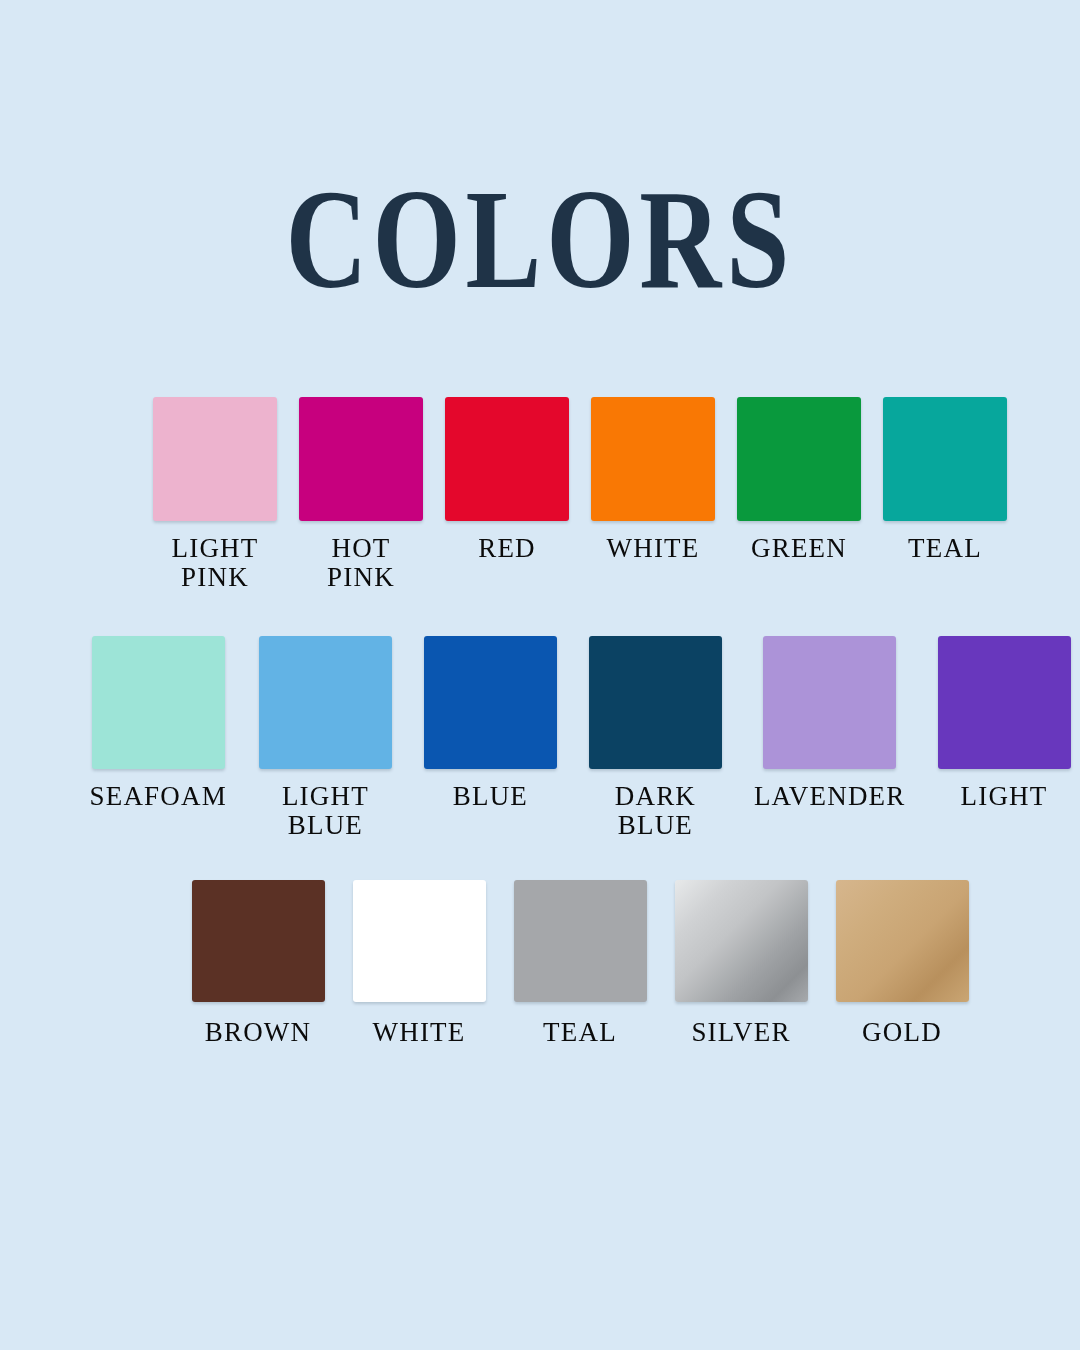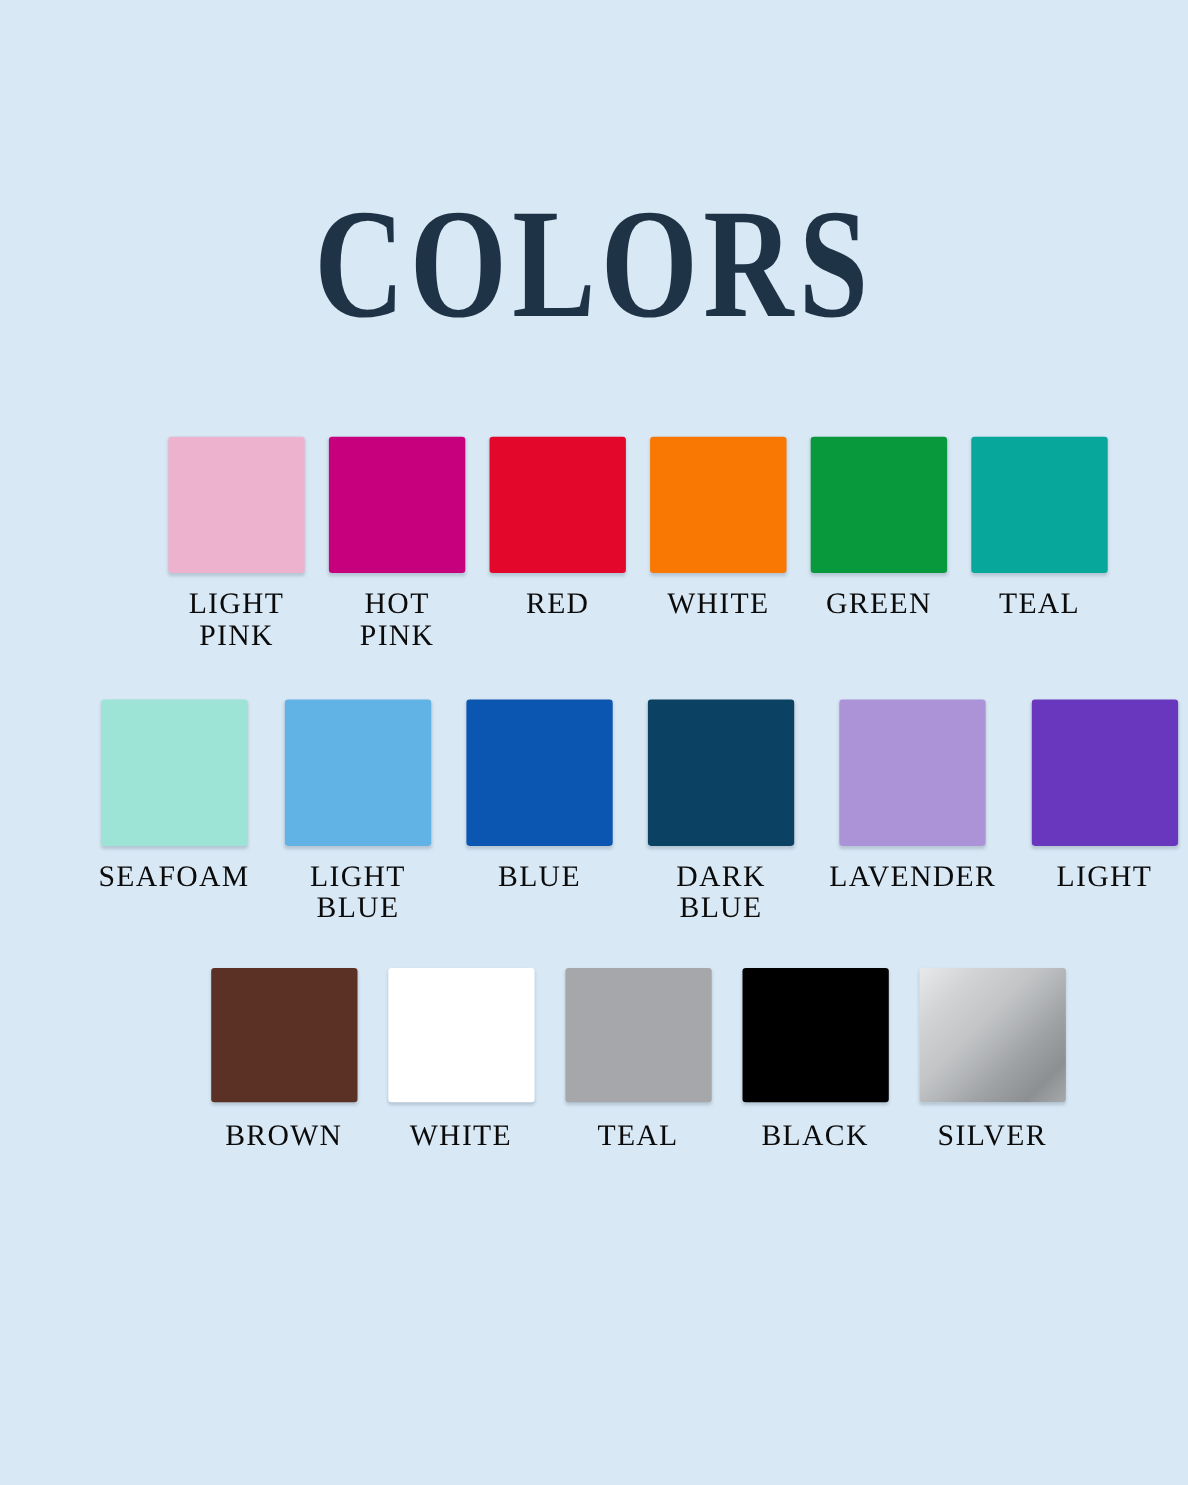--- a/index.html
+++ b/index.html
@@ -163,23 +163,23 @@
         </div>
         <div class="swatch-cell">
           <div class="chip" style="background: rgb(255, 255, 255);"></div>
           <div class="chip-label">WHITE</div>
         </div>
         <div class="swatch-cell">
           <div class="chip" style="background: rgb(165, 167, 170);"></div>
           <div class="chip-label">TEAL</div>
         </div>
         <div class="swatch-cell">
-          <div class="chip" style="background: rgb(0, 0, 0);"></div>
-          <div class="chip-label">BLACK</div>
+          <div class="chip" style="background: linear-gradient(135deg, rgb(231, 233, 234) 0%, rgb(208, 210, 212) 22%, rgb(194, 196, 198) 42%, rgb(159, 162, 165) 68%, rgb(141, 144, 147) 85%, rgb(167, 170, 173) 100%);"></div>
+          <div class="chip-label">SILVER</div>
         </div>
         <div class="swatch-cell">
-          <div class="chip" style="background: linear-gradient(135deg, rgb(231, 233, 234) 0%, rgb(208, 210, 212) 22%, rgb(194, 196, 198) 42%, rgb(159, 162, 165) 68%, rgb(141, 144, 147) 85%, rgb(167, 170, 173) 100%);"></div>
-          <div class="chip-label">SILVER</div>
+          <div class="chip" style="background: linear-gradient(135deg, rgb(214, 182, 141) 0%, rgb(207, 173, 126) 28%, rgb(201, 164, 115) 55%, rgb(184, 144, 93) 78%, rgb(202, 166, 116) 100%);"></div>
+          <div class="chip-label">GOLD</div>
         </div>
       </div>
   </div>
 
 </div>
 
 </body></html>

